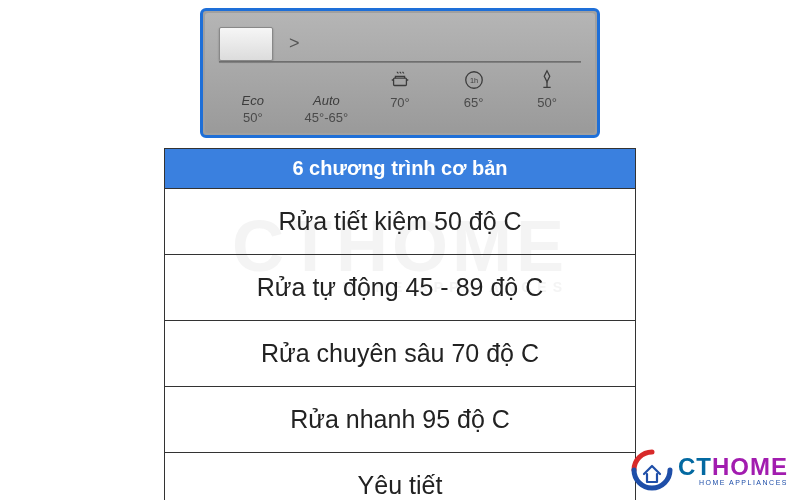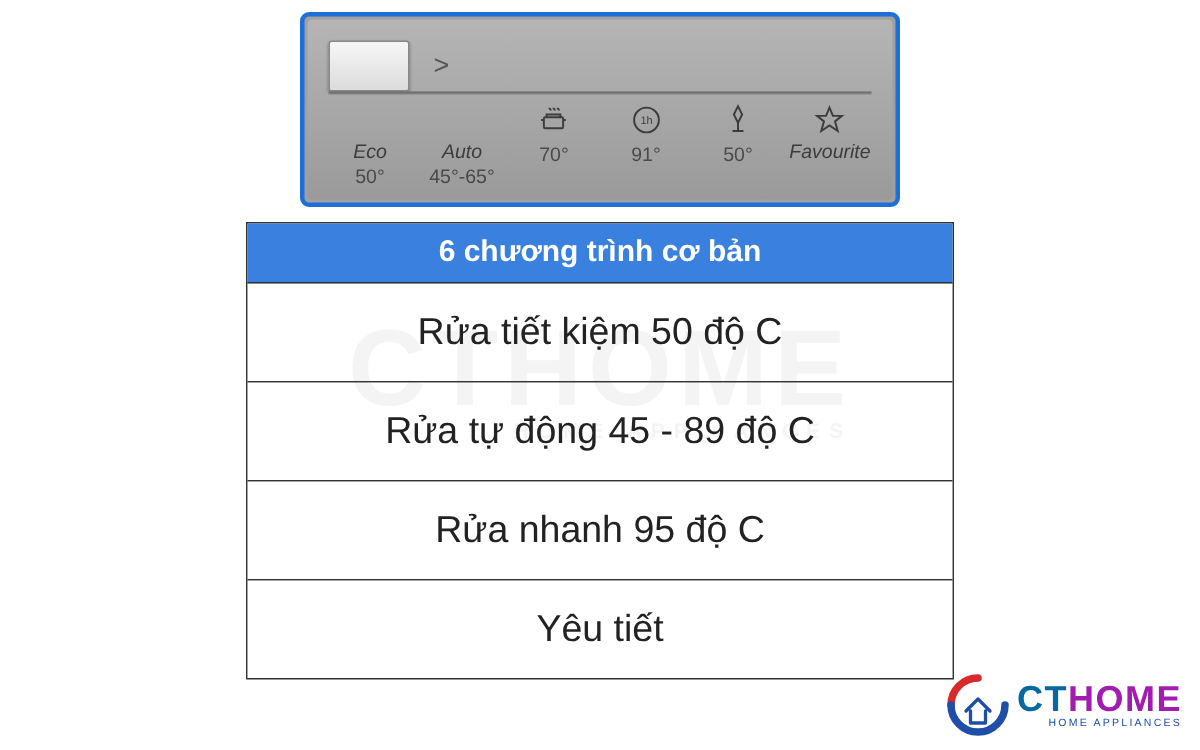--- a/index.html
+++ b/index.html
@@ -198,49 +198,41 @@
         <div class="temp">70°</div>
       </div>
       <div class="prog">
         <div class="icon">
           <svg viewBox="0 0 24 24">
               <circle cx="12" cy="12" r="9"></circle>
               <text x="12" y="15" text-anchor="middle" font-size="8" fill="#3c3c3c" stroke="none">1h</text>
             </svg>
         </div>
         <div class="label"></div>
-        <div class="temp">91°</div>
+        <div class="temp">65°</div>
       </div>
       <div class="prog">
         <div class="icon">
           <svg viewBox="0 0 24 24">
               <path d="M12 2l-3 6 3 6 3-6z"></path>
               <path d="M12 14v6M8 20h8"></path>
             </svg>
         </div>
         <div class="label"></div>
         <div class="temp">50°</div>
       </div>
-      <div class="prog">
-        <div class="icon">
-          <svg viewBox="0 0 24 24">
-              <path d="M12 3l2.5 6H21l-5 4 2 7-6-4-6 4 2-7-5-4h6.5z"></path>
-            </svg>
-        </div>
-        <div class="label">Favourite</div>
-        <div class="temp"></div>
-      </div>
     </div>
   </div>
 </div>
 
 <div class="tbl">
   <div class="tbl-header">6 chương trình cơ bản</div>
   <div class="tbl-row">Rửa tiết kiệm 50 độ C</div>
   <div class="tbl-row">Rửa tự động 45 - 89 độ C</div>
+  <div class="tbl-row">Rửa chuyên sâu 70 độ C</div>
   <div class="tbl-row">Rửa nhanh 95 độ C</div>
   <div class="tbl-row">Yêu tiết</div>
 </div>
 
 <div class="logo">
   <div class="logo-circle">
     <svg viewBox="0 0 44 44">
       <path d="M22 4 A18 18 0 0 0 4 22" stroke="#d82a2a" stroke-width="5" fill="none" stroke-linecap="round"></path>
       <path d="M4 22 A18 18 0 0 0 40 22" stroke="#1e4ea8" stroke-width="5" fill="none" stroke-linecap="round"></path>
       <path d="M14 26 L22 18 L30 26 M17 26v8h10v-8" stroke="#1e4ea8" stroke-width="2.2" fill="none" stroke-linejoin="round" stroke-linecap="round"></path>

